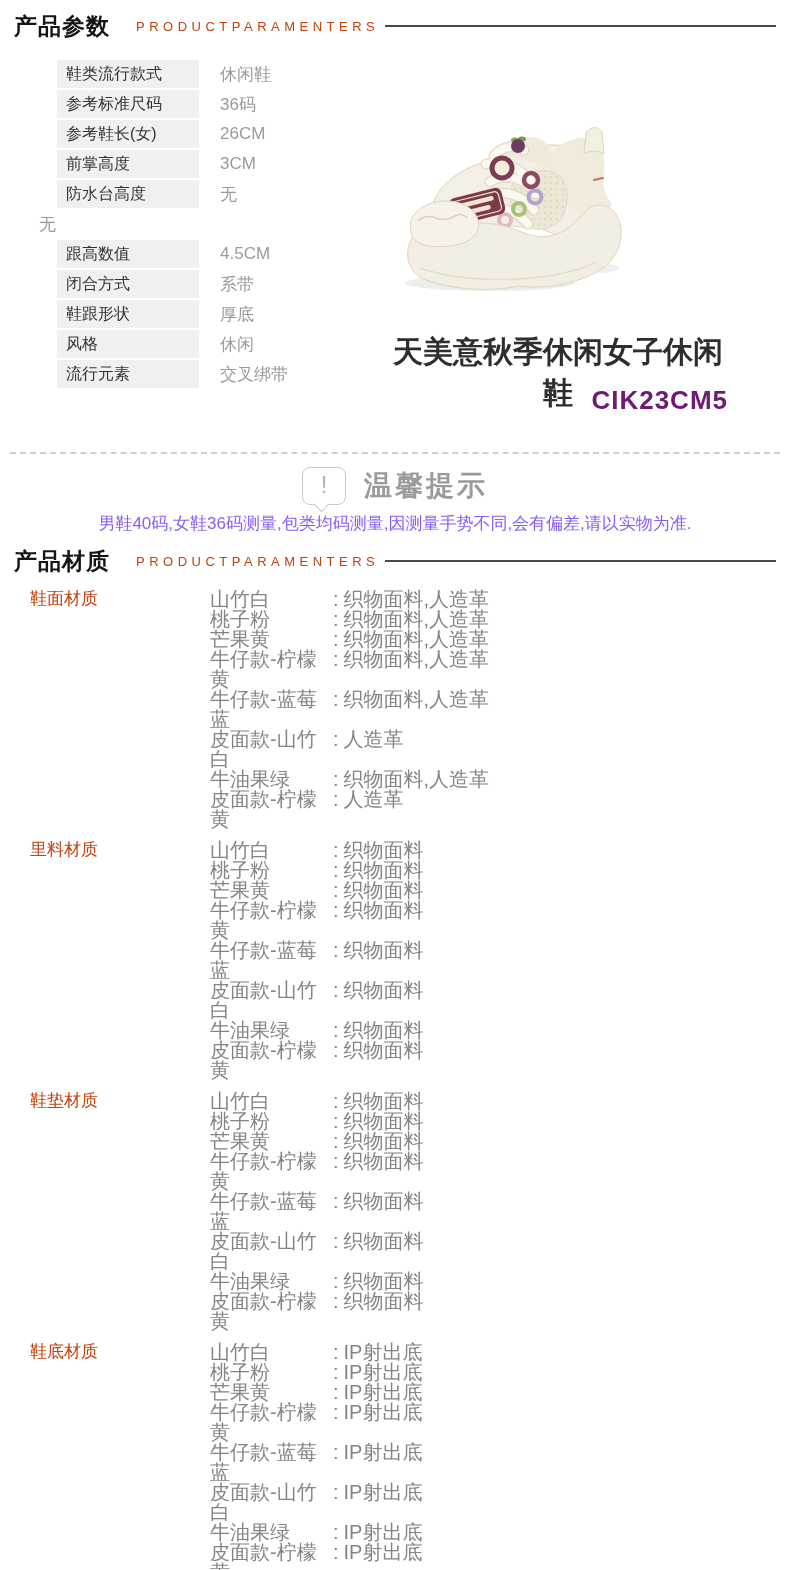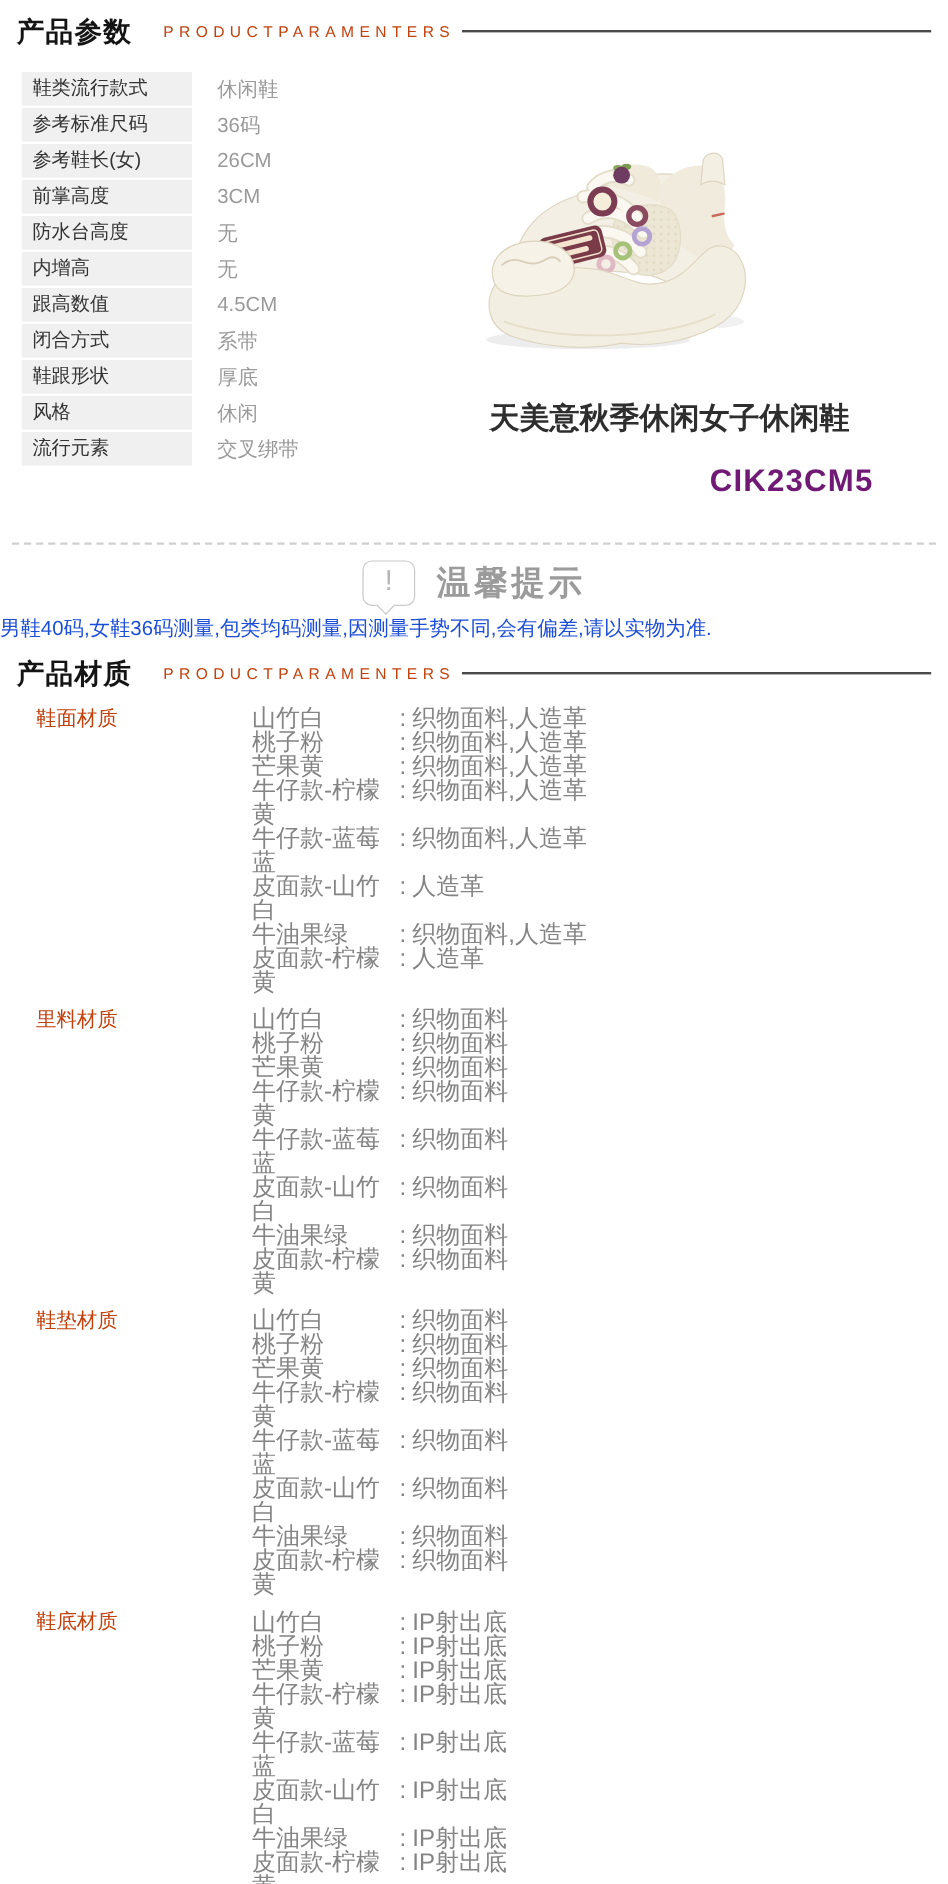--- a/index.html
+++ b/index.html
@@ -11,38 +11,38 @@
   .sec-header.first{margin-top:8px;}
   .sec-header.second{margin-top:8px;}
   .sec-title{font-size:23px;font-weight:bold;color:#141414;letter-spacing:1px;white-space:nowrap;}
   .sec-sub{margin-left:26px;font-size:13px;color:#c2410c;letter-spacing:4.5px;white-space:nowrap;}
   .sec-line{flex:1;height:2px;background:#4a4a4a;margin-left:6px;}
 
   
   .params-wrap{position:relative;margin-top:16px;height:362px;}
   .param-table{position:absolute;left:18px;top:0;}
   .param-row{display:flex;align-items:center;height:28px;margin-bottom:2px;}
-  .param-label{width:142px;height:28px;line-height:28px;background:#f0f0f0;padding-left:9px;box-sizing:border-box;font-size:16px;color:#333;}
+  .param-label{width:142px;height:28px;line-height:28px;background:#f0f0f0;padding-left:9px;box-sizing:border-box;font-size:16px;color:#333;margin-left:39px;}
   .param-value{margin-left:21px;font-size:17px;color:#9a9a9a;}
 
   
   .product-block{position:absolute;left:388px;top:0;width:340px;height:362px;}
   .shoe-svg{position:absolute;left:10px;top:60px;}
-  .product-name{position:absolute;top:272px;width:100%;text-align:center;font-size:25px;font-weight:600;color:#2e2e2e;}
+  .product-name{position:absolute;top:272px;width:100%;text-align:center;font-size:30px;font-weight:600;color:#2e2e2e;}
   .product-model{position:absolute;top:325px;width:100%;text-align:right;font-size:26px;font-weight:600;color:#701a75;letter-spacing:1px;}
 
   
   .divider{margin:30px 10px 0 10px;border-top:2px dashed #cfcfcf;}
 
   
   .tips-head{margin-top:10px;display:flex;justify-content:center;align-items:center;gap:18px;height:44px;}
   .tip-icon{position:relative;width:42px;height:36px;border:1px solid #c9c9c9;border-radius:8px;color:#b5b5b5;font-size:24px;text-align:center;line-height:34px;background:#fff;}
   .tip-icon::after{content:"";position:absolute;left:13px;bottom:-6px;width:10px;height:10px;background:#fff;border-right:1px solid #c9c9c9;border-bottom:1px solid #c9c9c9;transform:rotate(45deg);}
   .tips-title{font-size:28px;font-weight:bold;color:#9b9b9b;letter-spacing:3px;}
-  .tips-note{margin-top:4px;font-size:17px;color:#1d4ed8;}
+  .tips-note{margin-top:4px;text-align:center;font-size:17px;color:#8b5cf6;}
 
   
   .materials{margin-top:10px;padding-left:30px;}
   .m-group{display:flex;margin-bottom:11px;}
   .m-group-label{width:180px;font-size:17px;color:#c2410c;line-height:20px;}
   .m-line{display:flex;line-height:20px;font-size:20px;color:#848484;}
   .m-name{width:123px;}
   .m-colon{margin-right:5px;}
 </style>
 </head>
@@ -80,21 +80,20 @@
           <div class="param-label">前掌高度</div>
           <div class="param-value">3CM</div>
         </div>
 
         <div class="param-row">
           <div class="param-label">防水台高度</div>
           <div class="param-value">无</div>
         </div>
 
         <div class="param-row">
-          <div class="param-label">内增高</div>
           <div class="param-value">无</div>
         </div>
 
         <div class="param-row">
           <div class="param-label">跟高数值</div>
           <div class="param-value">4.5CM</div>
         </div>
 
         <div class="param-row">
           <div class="param-label">闭合方式</div>

